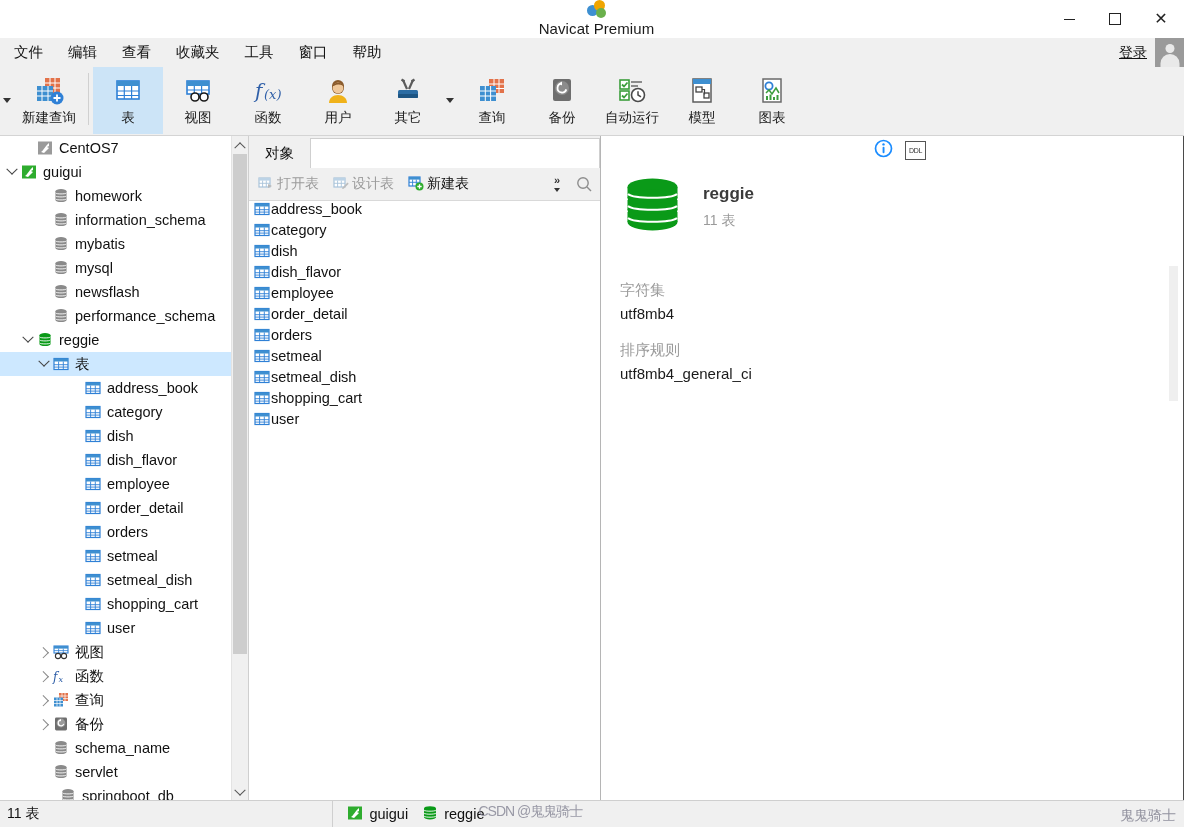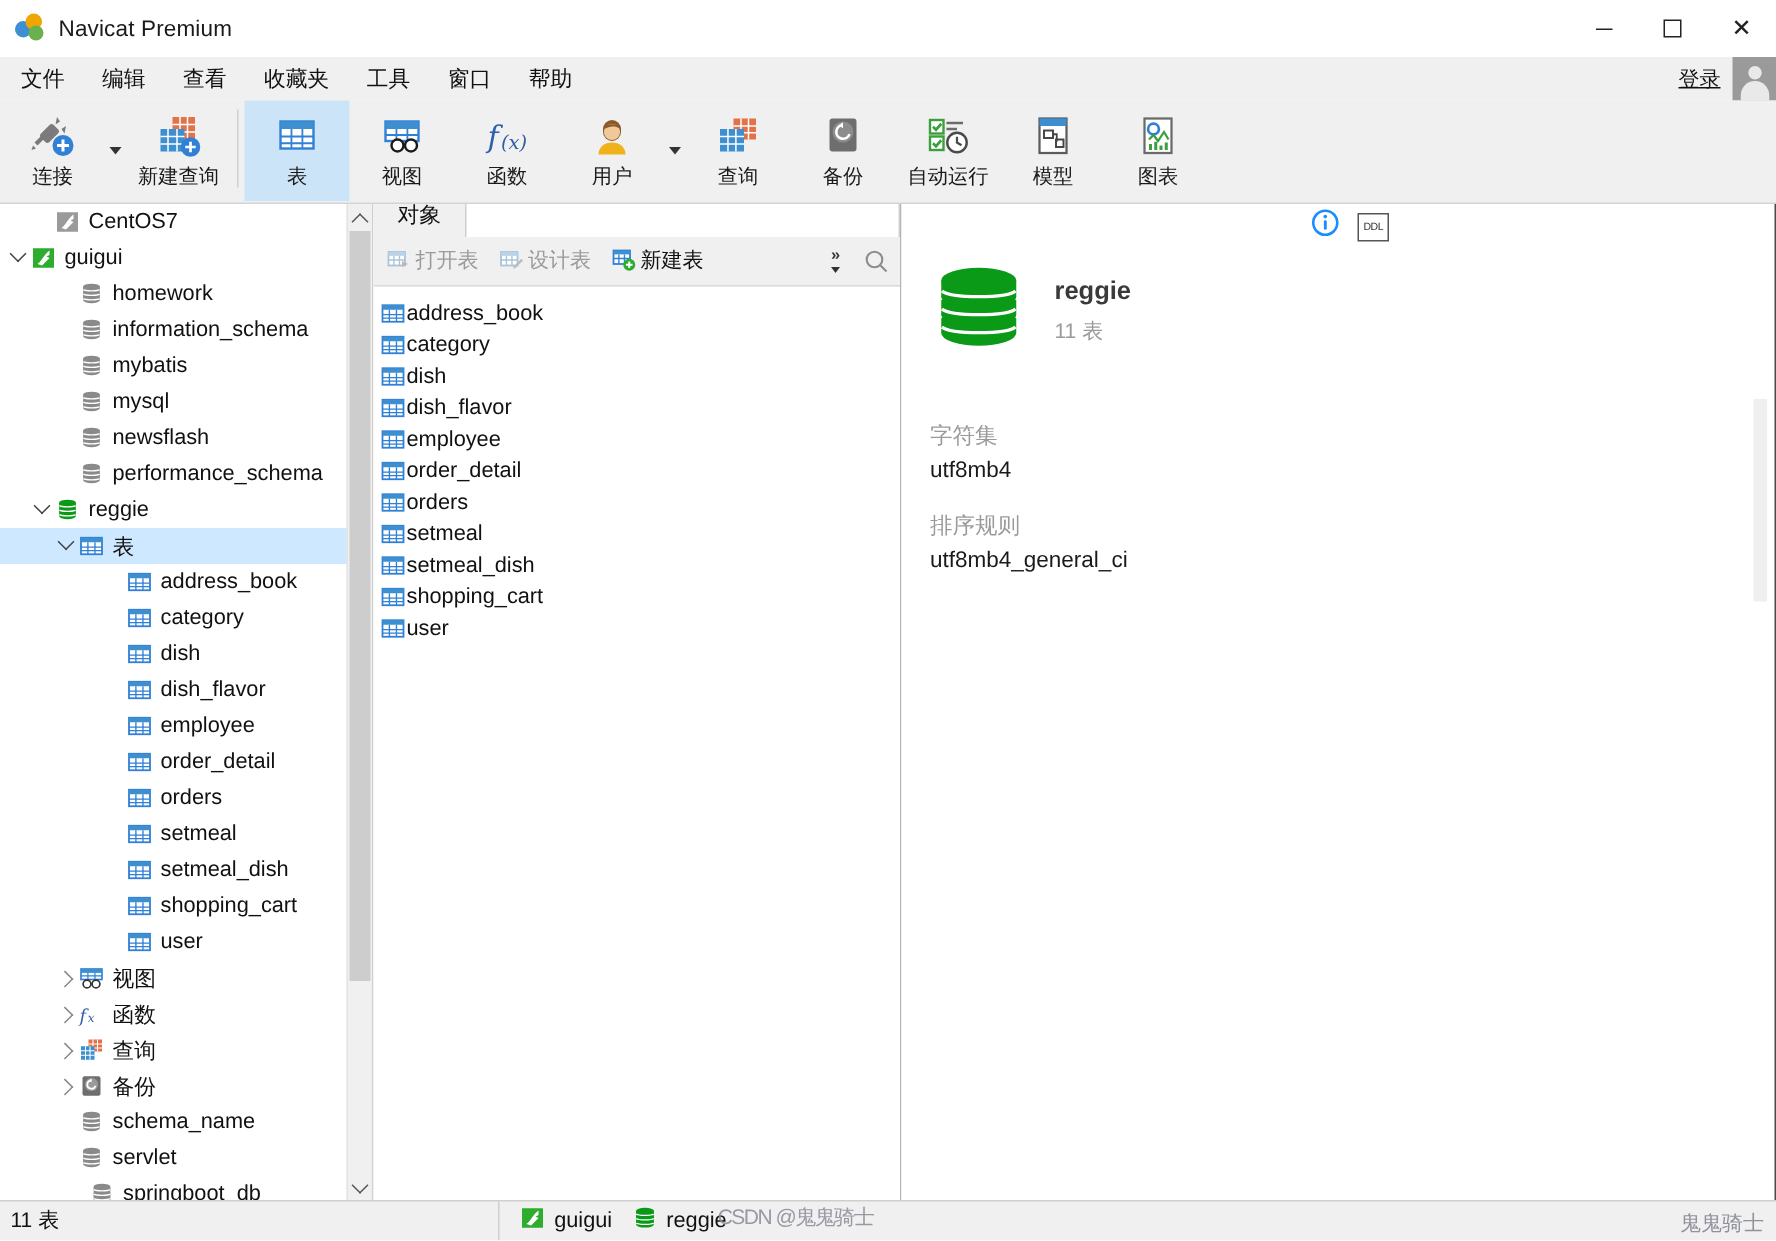--- a/index.html
+++ b/index.html
@@ -10,20 +10,21 @@
     font-family: "Liberation Sans", "DejaVu Sans", sans-serif;
     -webkit-font-smoothing: antialiased;
   }
   #app { position: relative; width: 1184px; height: 827px; background:#ffffff; }
 
   
   .titlebar {
     position: absolute; left:0; top:0; width:1184px; height:38px;
     background:#ffffff; display:flex; align-items:center;
     border-bottom: 0px solid #e0e0e0;
+    flex-direction: column;
   }
   .app-logo { width:20px; height:20px; margin-left:10px; position:relative; flex:0 0 auto; }
   .app-logo .c1,.app-logo .c2,.app-logo .c3 { position:absolute; border-radius:50%; }
   .app-logo .c1 { width:11px;height:11px;background:#3d8fd1;left:0;top:5px; }
   .app-logo .c2 { width:11px;height:11px;background:#f0a500;left:7px;top:0px; }
   .app-logo .c3 { width:10px;height:10px;background:#6ab04c;left:9px;top:8px; }
   .app-title { margin-left:9px; font-size:15px; color:#1a1a1a; letter-spacing:.1px; }
   .wincontrols { position:absolute; right:0; top:0; height:38px; display:flex; }
   .winbtn { width:46px; height:38px; display:flex; align-items:center; justify-content:center;
             font-size:15px; color:#222; }
@@ -102,21 +103,21 @@
   .ar-up:after { content:""; width:7px;height:7px;border-left:1.5px solid #555;border-top:1.5px solid #555;
                  transform:rotate(45deg) translate(2px,2px); }
   .ar-dn:after { content:""; width:7px;height:7px;border-left:1.5px solid #555;border-top:1.5px solid #555;
                  transform:rotate(-135deg) translate(2px,2px); }
 
   
   .objpane {
     position:absolute; left:249px; top:136px; width:351px; height:665px;
     background:#ffffff; border-right:1px solid #b5b5b5; overflow:hidden;
   }
-  .tabstrip { height:22px; background:#f0f0f0; display:flex; align-items:flex-end; position:relative; }
+  .tabstrip { height:32px; background:#f0f0f0; display:flex; align-items:flex-end; position:relative; }
   .tab {
     height:29px; padding:0 16px; display:flex; align-items:center; font-size:14.5px; color:#111;
     background:#f0f0f0; cursor:default;
   }
   .tab.active { background:#f0f0f0; }
   .tabfill { flex:1; height:29px; border:1px solid #cfcfcf; border-bottom:none; background:#ffffff; margin-left:0; }
   .objtoolbar {
     height:32px; background:#f0f0f0; display:flex; align-items:center;
     border-bottom:1px solid #d9d9d9; position:relative;
   }
@@ -201,36 +202,20 @@
     <div class="menuitem">窗口</div>
     <div class="menuitem">帮助</div>
     <div class="login-area">
       <span class="login-link">登录</span>
       <span class="avatar"></span>
     </div>
   </div>
 
   <div class="ribbon">
 
-    <div class="rb">
-      <div class="ic">
-        <svg width="34" height="32" viewBox="0 0 34 32">
-          <g fill="#7b7b7b">
-            <path d="M5 21 l6-6 2 2 -6 6z"></path>
-            <rect x="9" y="11" width="12" height="8" rx="2" transform="rotate(-45 15 15)"></rect>
-            <path d="M20 4 l2 3 -3 2z"></path>
-              <path d="M26 10 l-3 2 2 3z"></path>
-            <path d="M3 26 l3 -1 -2 -2z"></path>
-          </g>
-          <circle cx="24" cy="23" r="7" fill="#2f80d6"></circle>
-          <path d="M24 19v8M20 23h8" stroke="#fff" stroke-width="2"></path>
-        </svg>
-      </div>
-      <div class="lb">连接</div>
-    </div>
     <div class="rb-caret">
       <span class="caret-dn"></span>
     </div>
 
     <div class="rb">
       <div class="ic">
         <svg width="34" height="32" viewBox="0 0 34 32">
           <rect x="13" y="4" width="15" height="15" fill="#e2724a"></rect>
           <g stroke="#fff" stroke-width="1">
               <path d="M13 9h15M13 14h15M18 4v15M23 4v15"></path>
@@ -292,20 +277,33 @@
         <svg width="30" height="30" viewBox="0 0 30 30">
           <path d="M9 11a6 6 0 0112 0v2a6 6 0 01-12 0z" fill="#8a5a2b"></path>
           <circle cx="15" cy="13" r="5.4" fill="#f0c89a"></circle>
           <path d="M9.6 10.6c1-3.4 9.5-3.9 10.9 0 .4 1.2-1.3-1.4-5.4-1.2-3.4.2-5.9 2.6-5.5 1.2z" fill="#8a5a2b"></path>
           <path d="M6 28c0-5 4-8 9-8s9 3 9 8z" fill="#f0b21a"></path>
         </svg>
       </div>
       <div class="lb">用户</div>
     </div>
 
+    <div class="rb">
+      <div class="ic">
+        <svg width="32" height="30" viewBox="0 0 32 30">
+          <g stroke="#5c5c5c" stroke-width="2.2" fill="none">
+            <path d="M11 5l4 9M21 5l-4 9"></path>
+            <path d="M9.5 4.5l3 2M22.5 4.5l-3 2"></path>
+          </g>
+          <rect x="6" y="15" width="20" height="8" rx="1.5" fill="#2b6ca3"></rect>
+          <rect x="6" y="19" width="20" height="4" rx="1" fill="#1d5583"></rect>
+        </svg>
+      </div>
+      <div class="lb">其它</div>
+    </div>
     <div class="rb-caret">
       <span class="caret-dn"></span>
     </div>
 
     <div class="rb">
       <div class="ic">
         <svg width="32" height="30" viewBox="0 0 32 30">
           <rect x="13" y="4" width="15" height="14" fill="#e2724a"></rect>
           <g stroke="#fff" stroke-width="1">
               <path d="M13 9h15M13 13.5h15M18 4v14M23 4v14"></path>

